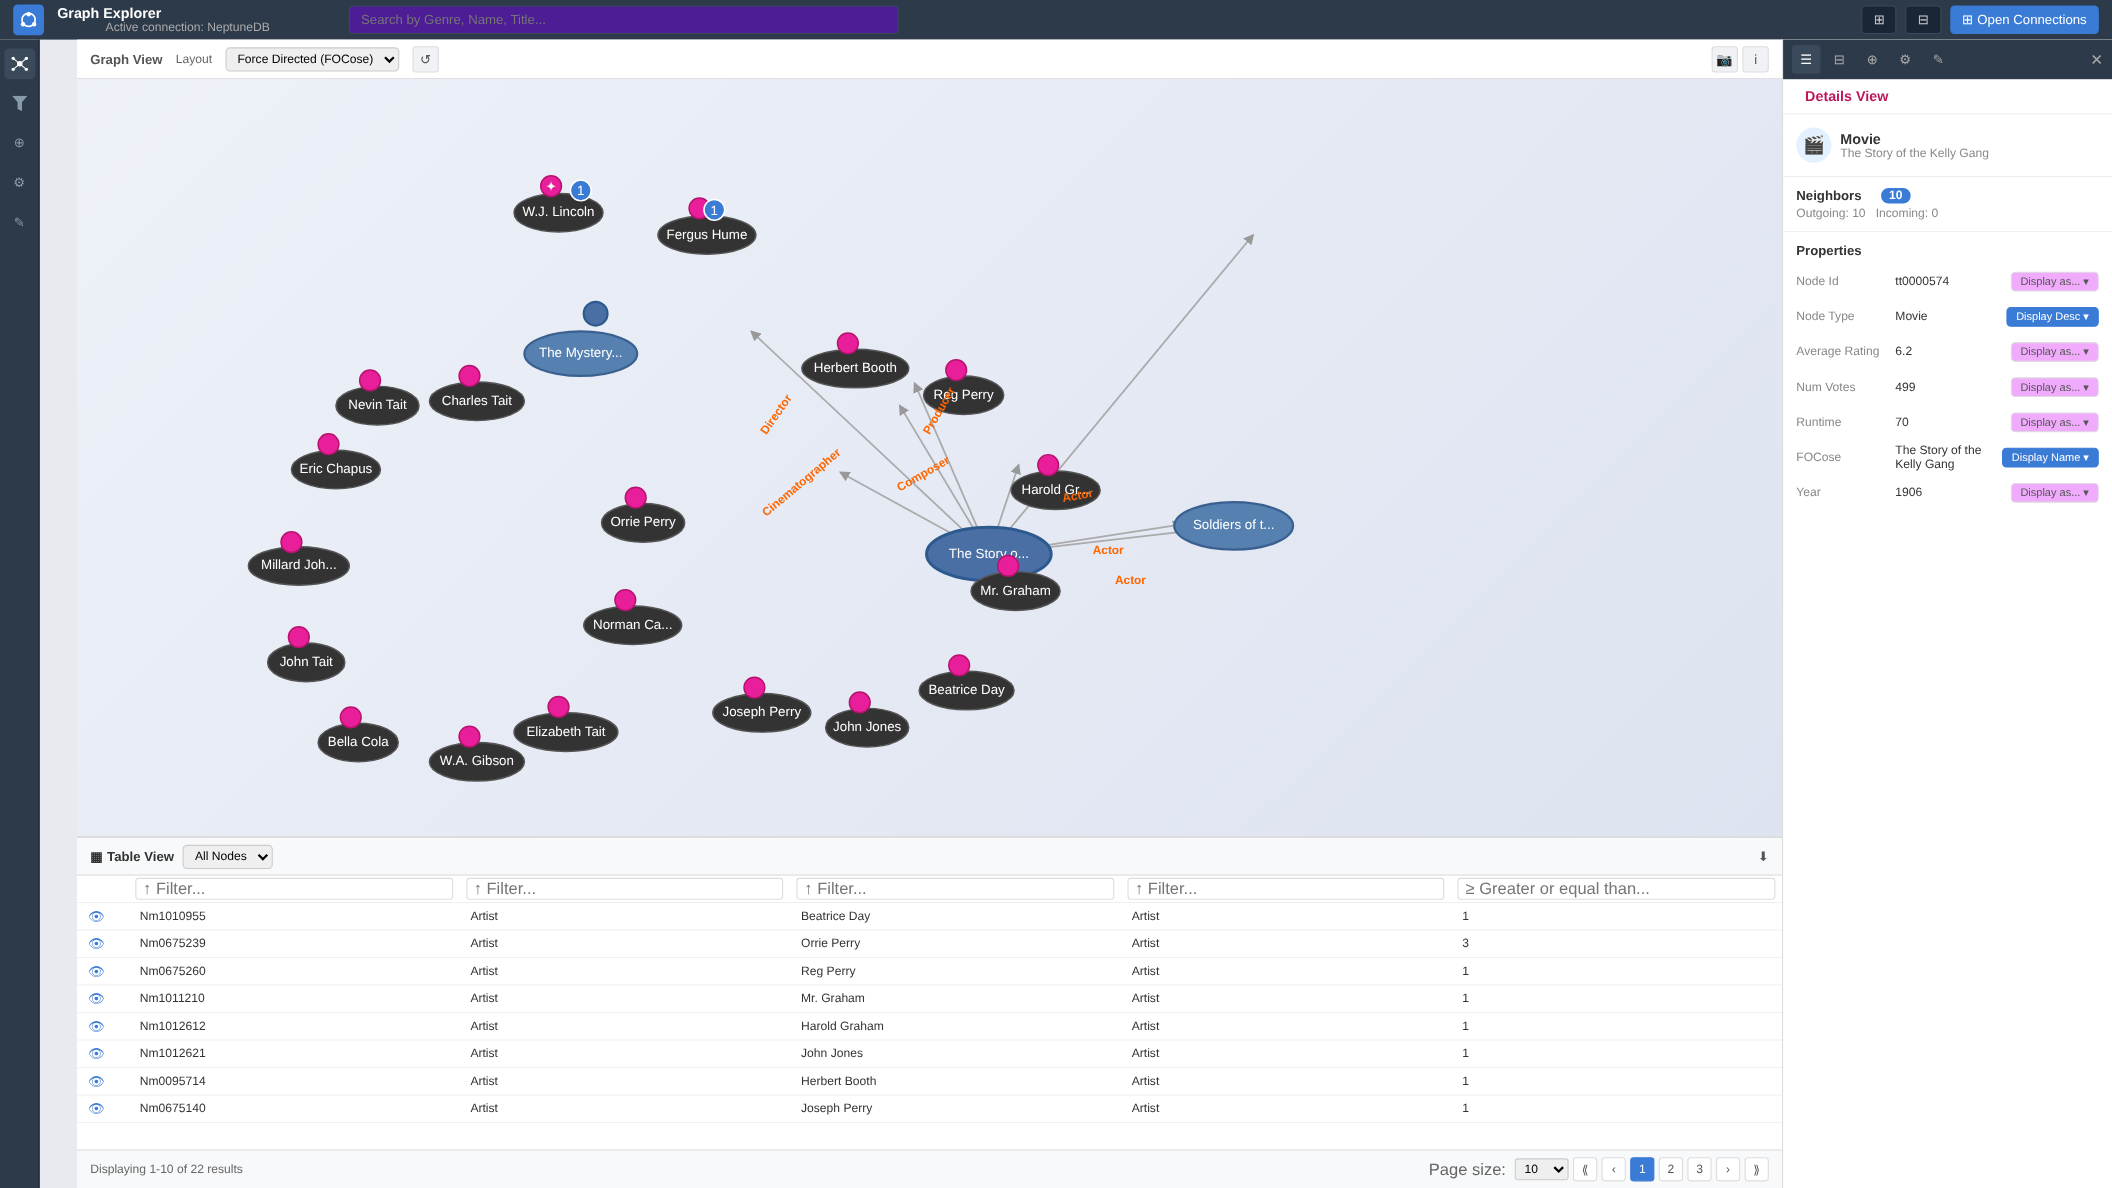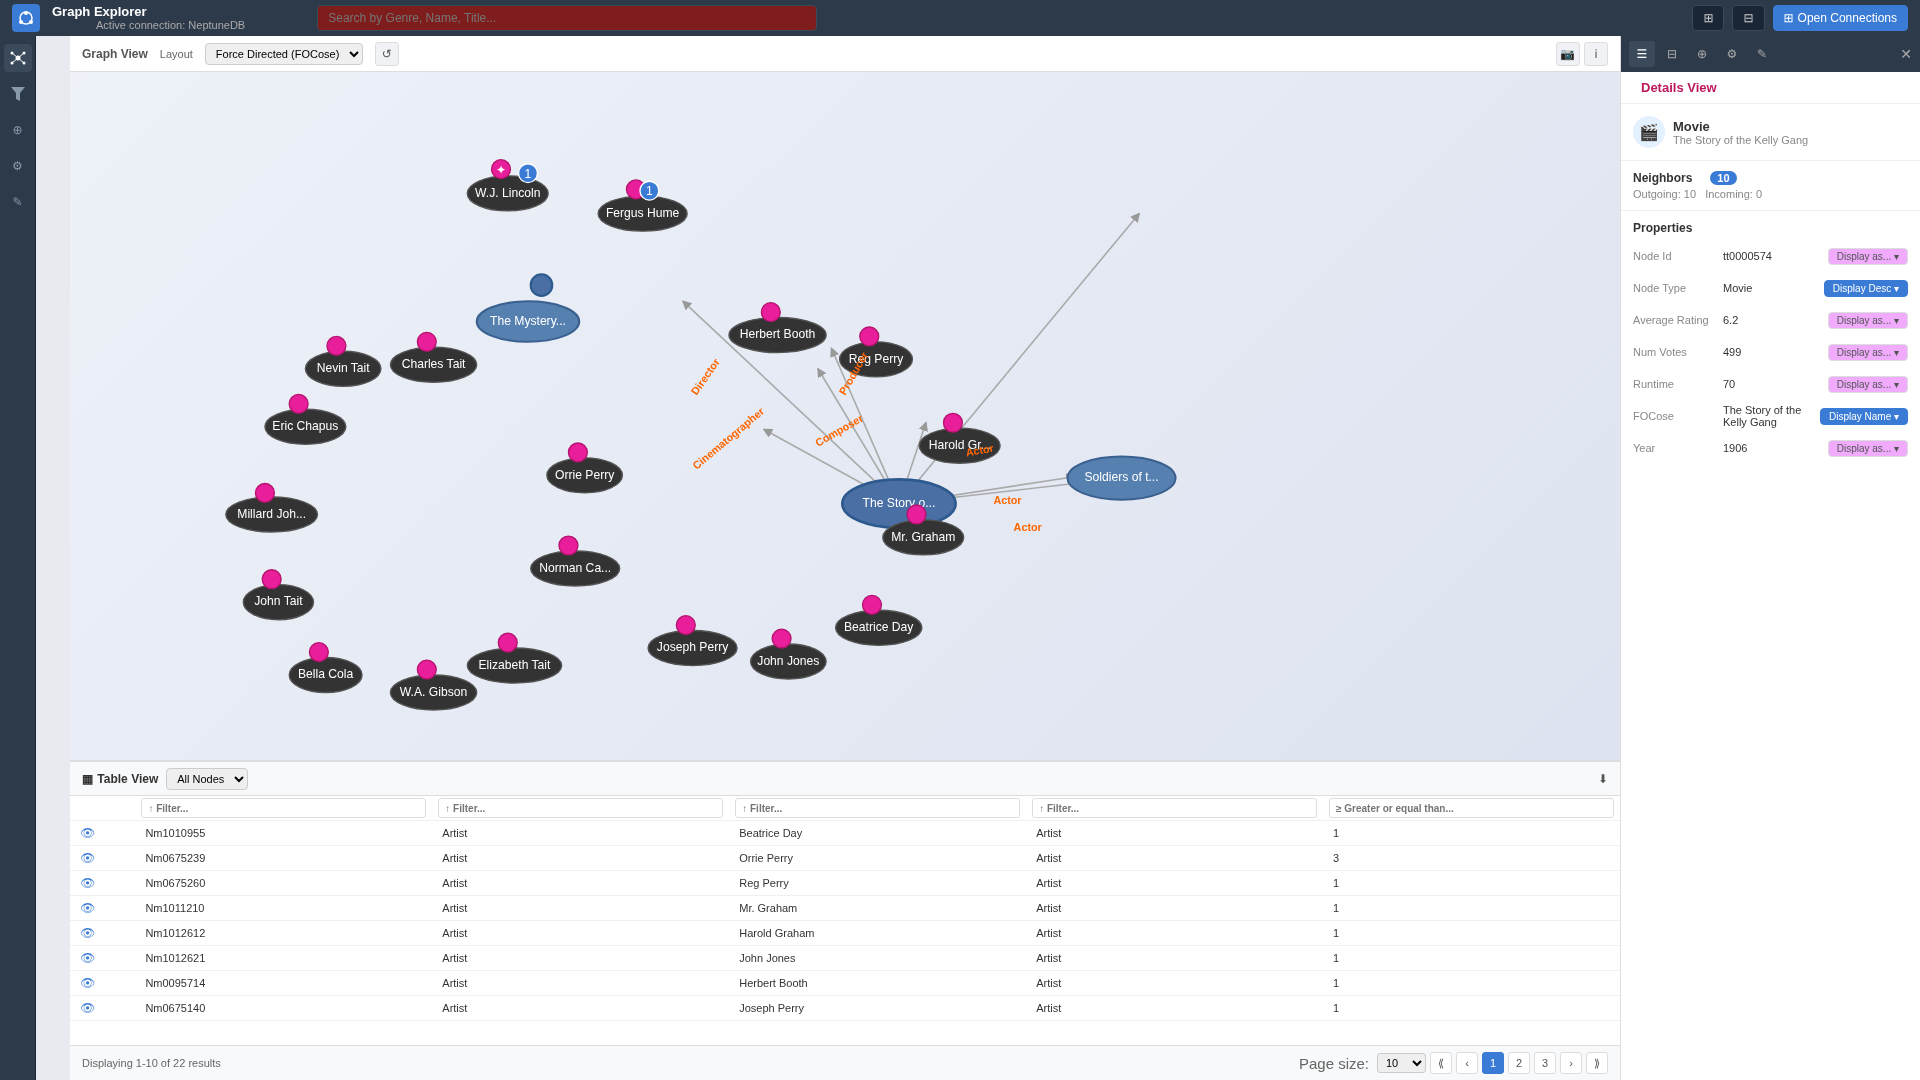--- a/index.html
+++ b/index.html
@@ -9,21 +9,21 @@
     .topbar {
       display: flex; align-items: center; background: #2d3a4a; height: 36px;
       padding: 0 12px; gap: 12px;
     }
     .topbar-logo { width: 28px; height: 28px; background: #3a7bd5; border-radius: 4px; display: flex; align-items: center; justify-content: center; }
     .topbar-logo svg { width: 18px; height: 18px; }
     .topbar-title { color: #fff; font-size: 13px; font-weight: bold; }
     .topbar-subtitle { color: #aaa; font-size: 11px; margin-left: 44px; }
     .topbar-search {
       flex: 1; max-width: 500px; margin-left: 60px;
-      background: #7f1d1d; border: 1px solid #3a4a5a; border-radius: 4px;
+      background: #4c1d95; border: 1px solid #3a4a5a; border-radius: 4px;
       padding: 4px 10px; color: #aaa; font-size: 12px; height: 26px;
     }
     .topbar-right { margin-left: auto; display: flex; gap: 8px; align-items: center; }
     .topbar-btn {
       background: #1a2535; border: 1px solid #3a4a5a; color: #ccc;
       padding: 4px 10px; border-radius: 4px; font-size: 12px; cursor: pointer;
       display: flex; align-items: center; gap: 4px; height: 26px;
     }
     .topbar-btn.primary { background: #3a7bd5; border-color: #3a7bd5; color: #fff; }
 
@@ -76,21 +76,21 @@
     .table-download { margin-left: auto; cursor: pointer; color: #555; }
 
     .table-wrapper { flex: 1; overflow: auto; }
     table { width: 100%; border-collapse: collapse; font-size: 11px; }
     thead { position: sticky; top: 0; background: #fff; z-index: 1; }
     th { padding: 6px 10px; text-align: left; color: #555; font-weight: 600; border-bottom: 1px solid #e0e0e0; white-space: nowrap; }
     td { padding: 5px 10px; border-bottom: 1px solid #f0f0f0; color: #333; }
     .filter-row td { padding: 2px 6px; }
     .filter-input {
       width: 100%; border: 1px solid #ddd; border-radius: 3px; padding: 2px 6px;
-      font-size: 10px; height: 20px; color: #888; font-weight: bold;
+      font-size: 15px; height: 20px; color: #888;
     }
     .eye-icon { color: #3a7bd5; font-size: 12px; }
 
     .table-footer {
       display: flex; align-items: center; padding: 6px 12px;
       border-top: 1px solid #ddd; background: #f8f9fa;
     }
     .footer-text { font-size: 11px; color: #666; }
     .pagination { margin-left: auto; display: flex; align-items: center; gap: 4px; }
     .page-size-label { font-size: 15px; color: #666; margin-right: 4px; }

